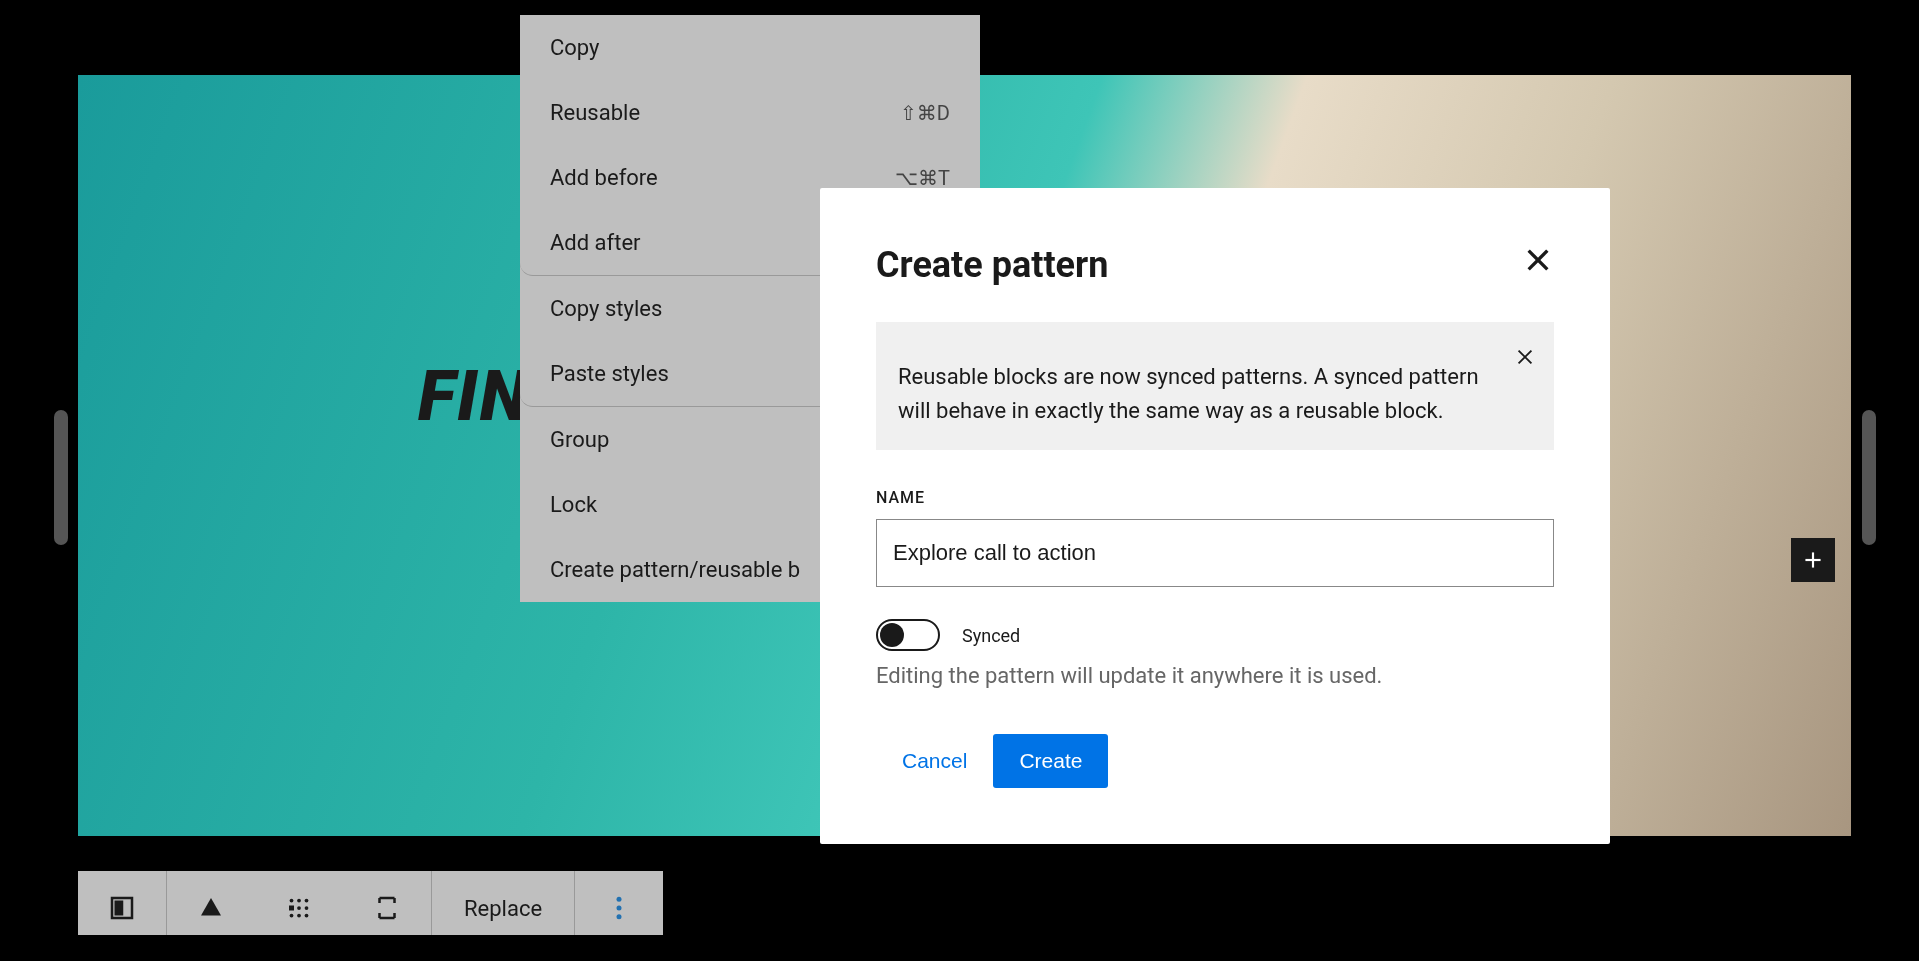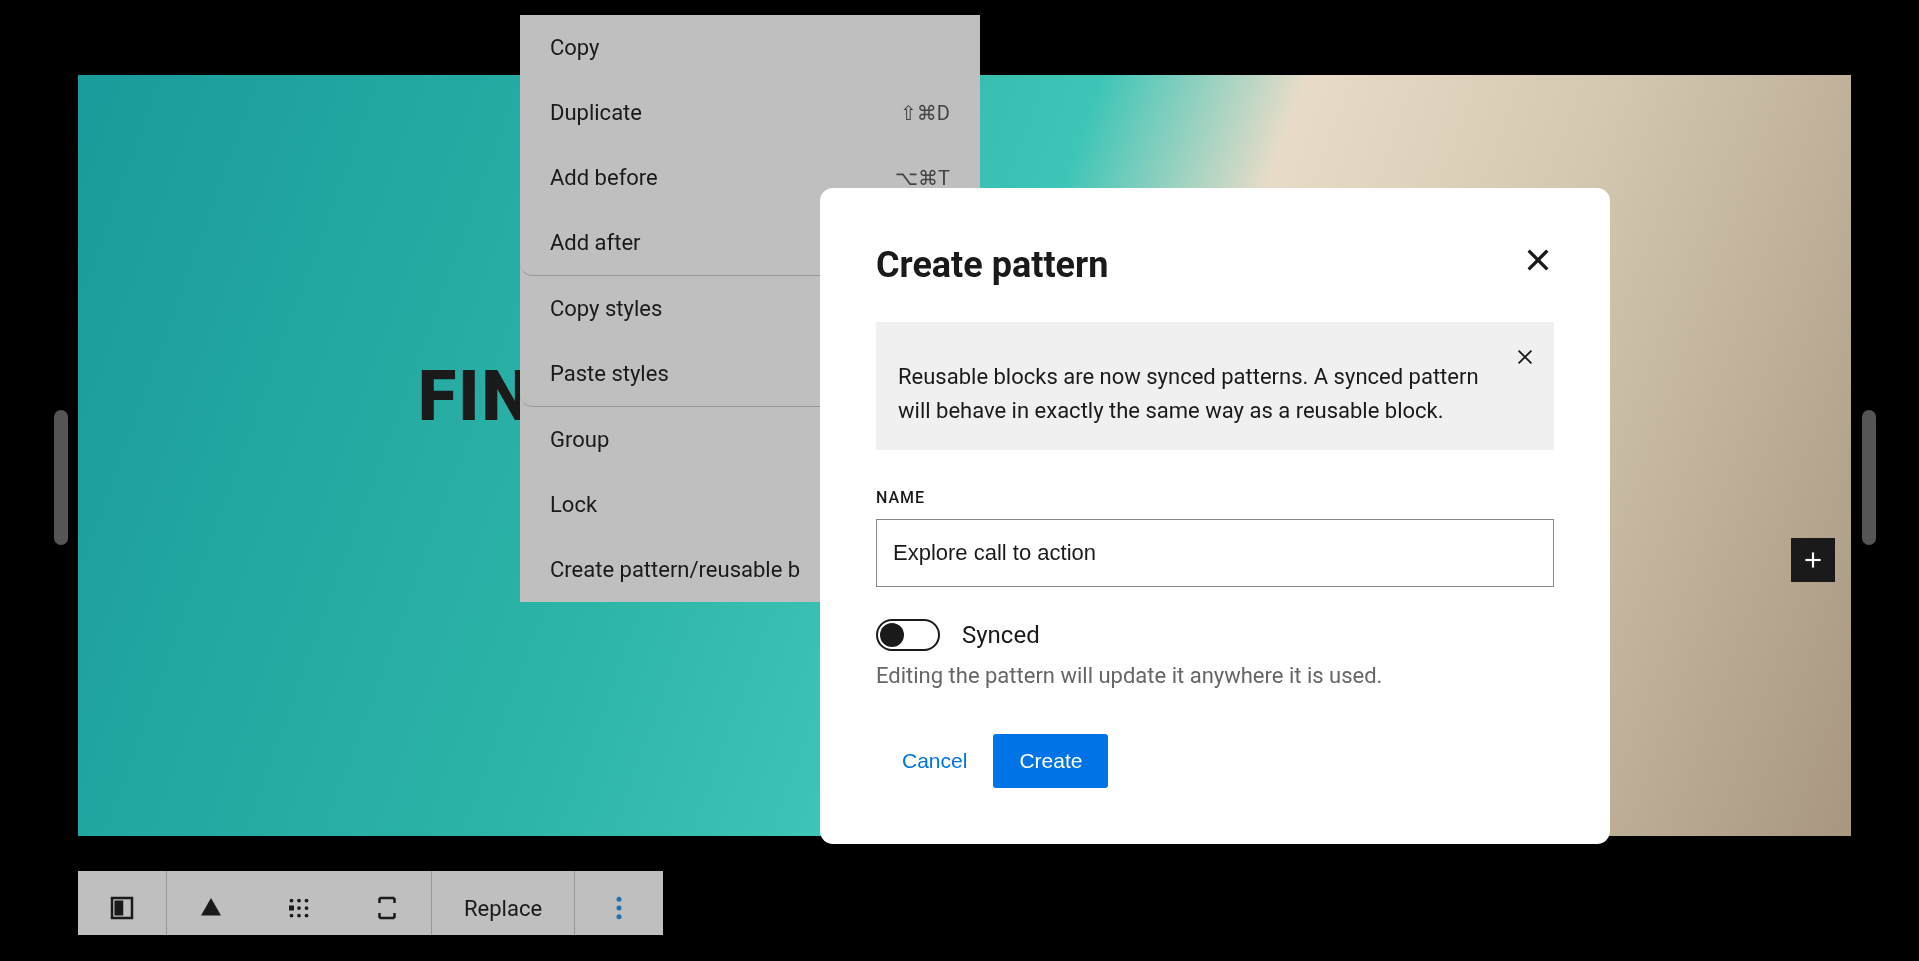--- a/index.html
+++ b/index.html
@@ -19,20 +19,21 @@
       bottom: 125px;
       background: linear-gradient(110deg, #1a9b9b 0%, #2db5a8 35%, #3ec5b7 50%, #e8dcc8 60%, #d4c8b0 75%, #a89680 100%);
       overflow: hidden;
     }
     .canvas-text {
       position: absolute;
       top: 280px;
       left: 340px;
       font-size: 70px;
       font-weight: 900;
+      font-style: italic;
       color: #1a1a1a;
       letter-spacing: 2px;
     }
     .resize-handle-left {
       position: absolute;
       left: 54px;
       top: 410px;
       width: 14px;
       height: 135px;
       background: #555;
@@ -109,21 +110,21 @@
       font-size: 22px;
       cursor: pointer;
     }
     .menu-item .shortcut { color: #444; font-size: 20px; }
     .modal {
       position: absolute;
       top: 188px;
       left: 820px;
       width: 790px;
       background: #fff;
-      border-radius: 13px;
+      border-radius: 2px;
       padding: 56px;
     }
     .modal-header {
       display: flex;
       justify-content: space-between;
       align-items: flex-start;
       margin-bottom: 36px;
     }
     .modal-title {
       font-size: 36px;
@@ -182,21 +183,21 @@
     }
     .toggle-knob {
       position: absolute;
       top: 2px;
       left: 2px;
       width: 24px;
       height: 24px;
       border-radius: 50%;
       background: #1a1a1a;
     }
-    .toggle-label { font-size: 24px; color: #1a1a1a; }
+    .toggle-label { font-size: 18px; color: #1a1a1a; }
     .help-text { font-size: 22px; color: #666; margin-bottom: 46px; }
     .modal-actions { display: flex; }
     .btn {
       padding: 15px 26px;
       font-size: 21px;
       border: none;
       cursor: pointer;
       background: transparent;
     }
     .btn-secondary { color: #0073e6; }
@@ -268,21 +269,21 @@
   </div>
 </div>
 
 <div class="context-menu">
   <div class="menu-section">
     <div class="menu-item">
       <span>Copy</span>
       <span class="shortcut"></span>
     </div>
     <div class="menu-item">
-      <span>Duplicate</span>
+      <span>Reusable</span>
       <span class="shortcut">⇧⌘D</span>
     </div>
     <div class="menu-item">
       <span>Add before</span>
       <span class="shortcut">⌥⌘T</span>
     </div>
     <div class="menu-item">
       <span>Add after</span>
       <span class="shortcut"></span>
     </div>

